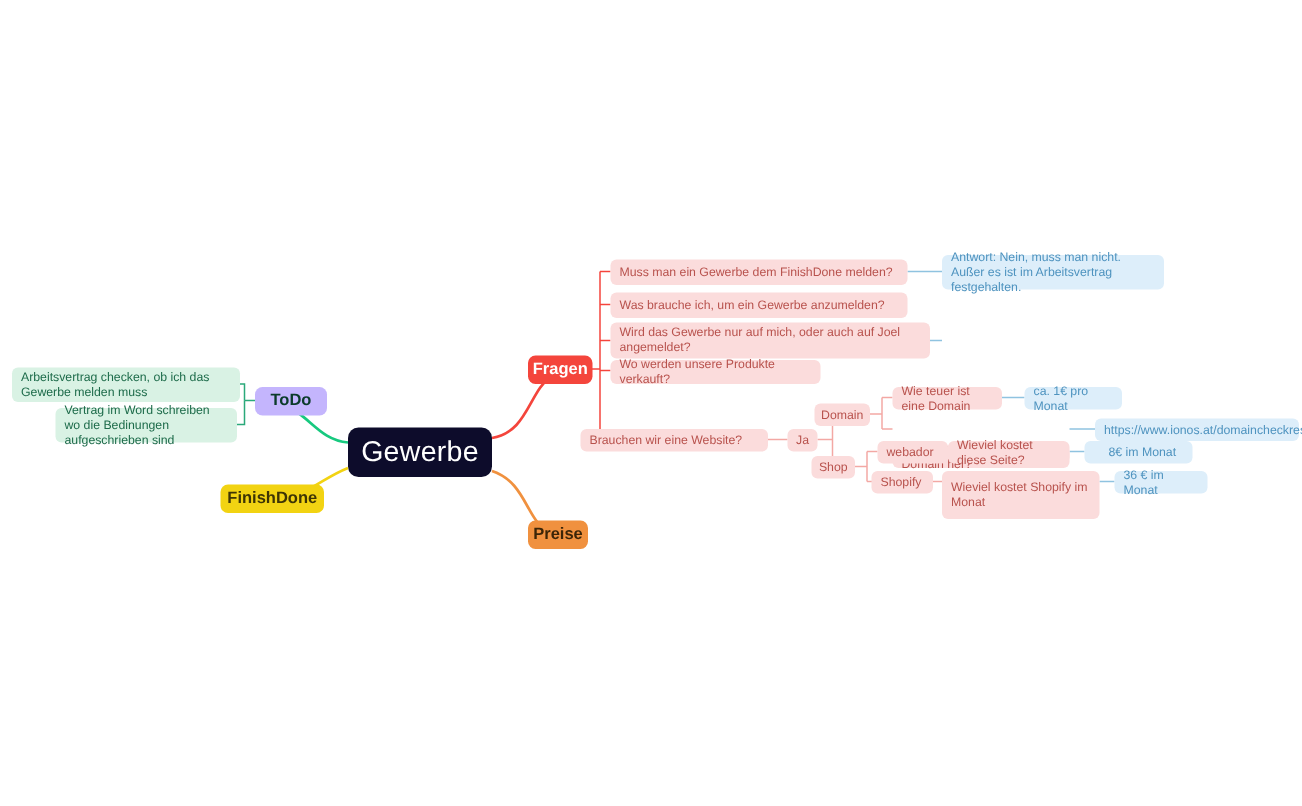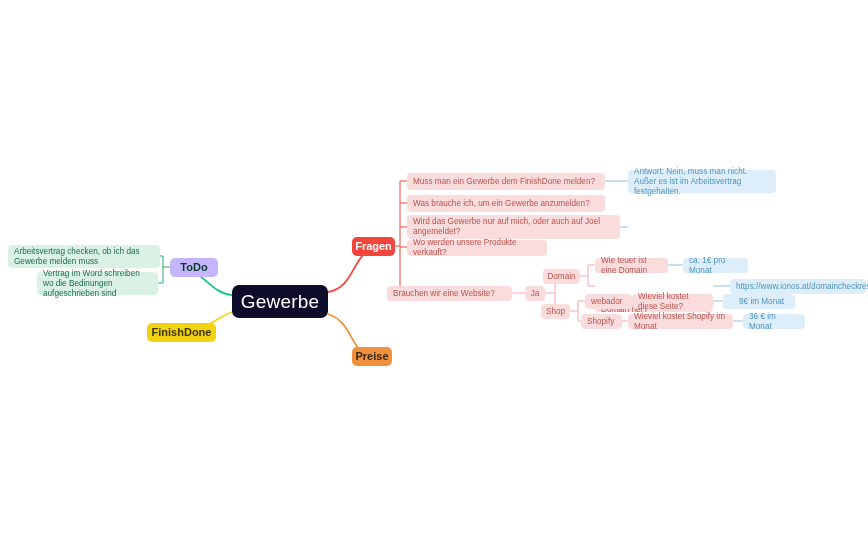--- a/index.html
+++ b/index.html
@@ -154,20 +154,20 @@
   <div class="node leaf pink" style="left:632px;top:294px;width:81px;height:15px;">
     <span>Wieviel kostet diese Seite?</span>
   </div>
   <div class="node leaf blue" style="left:723px;top:294px;width:72px;height:15px;padding-left:16px;">
     <span>8€ im Monat</span>
   </div>
 
   <div class="node leaf pink" style="left:581px;top:314px;width:41px;height:15px;">
     <span>Shopify</span>
   </div>
-  <div class="node leaf pink" style="left:628px;top:314px;width:105px;height:15px;">
+  <div class="node leaf pink" style="left:628px;top:314px;width:105px;height:32px;">
     <span>Wieviel kostet Shopify im Monat</span>
   </div>
   <div class="node leaf blue" style="left:743px;top:314px;width:62px;height:15px;">
     <span>36 € im Monat</span>
   </div>
 
 </div>
 
 </body></html>

